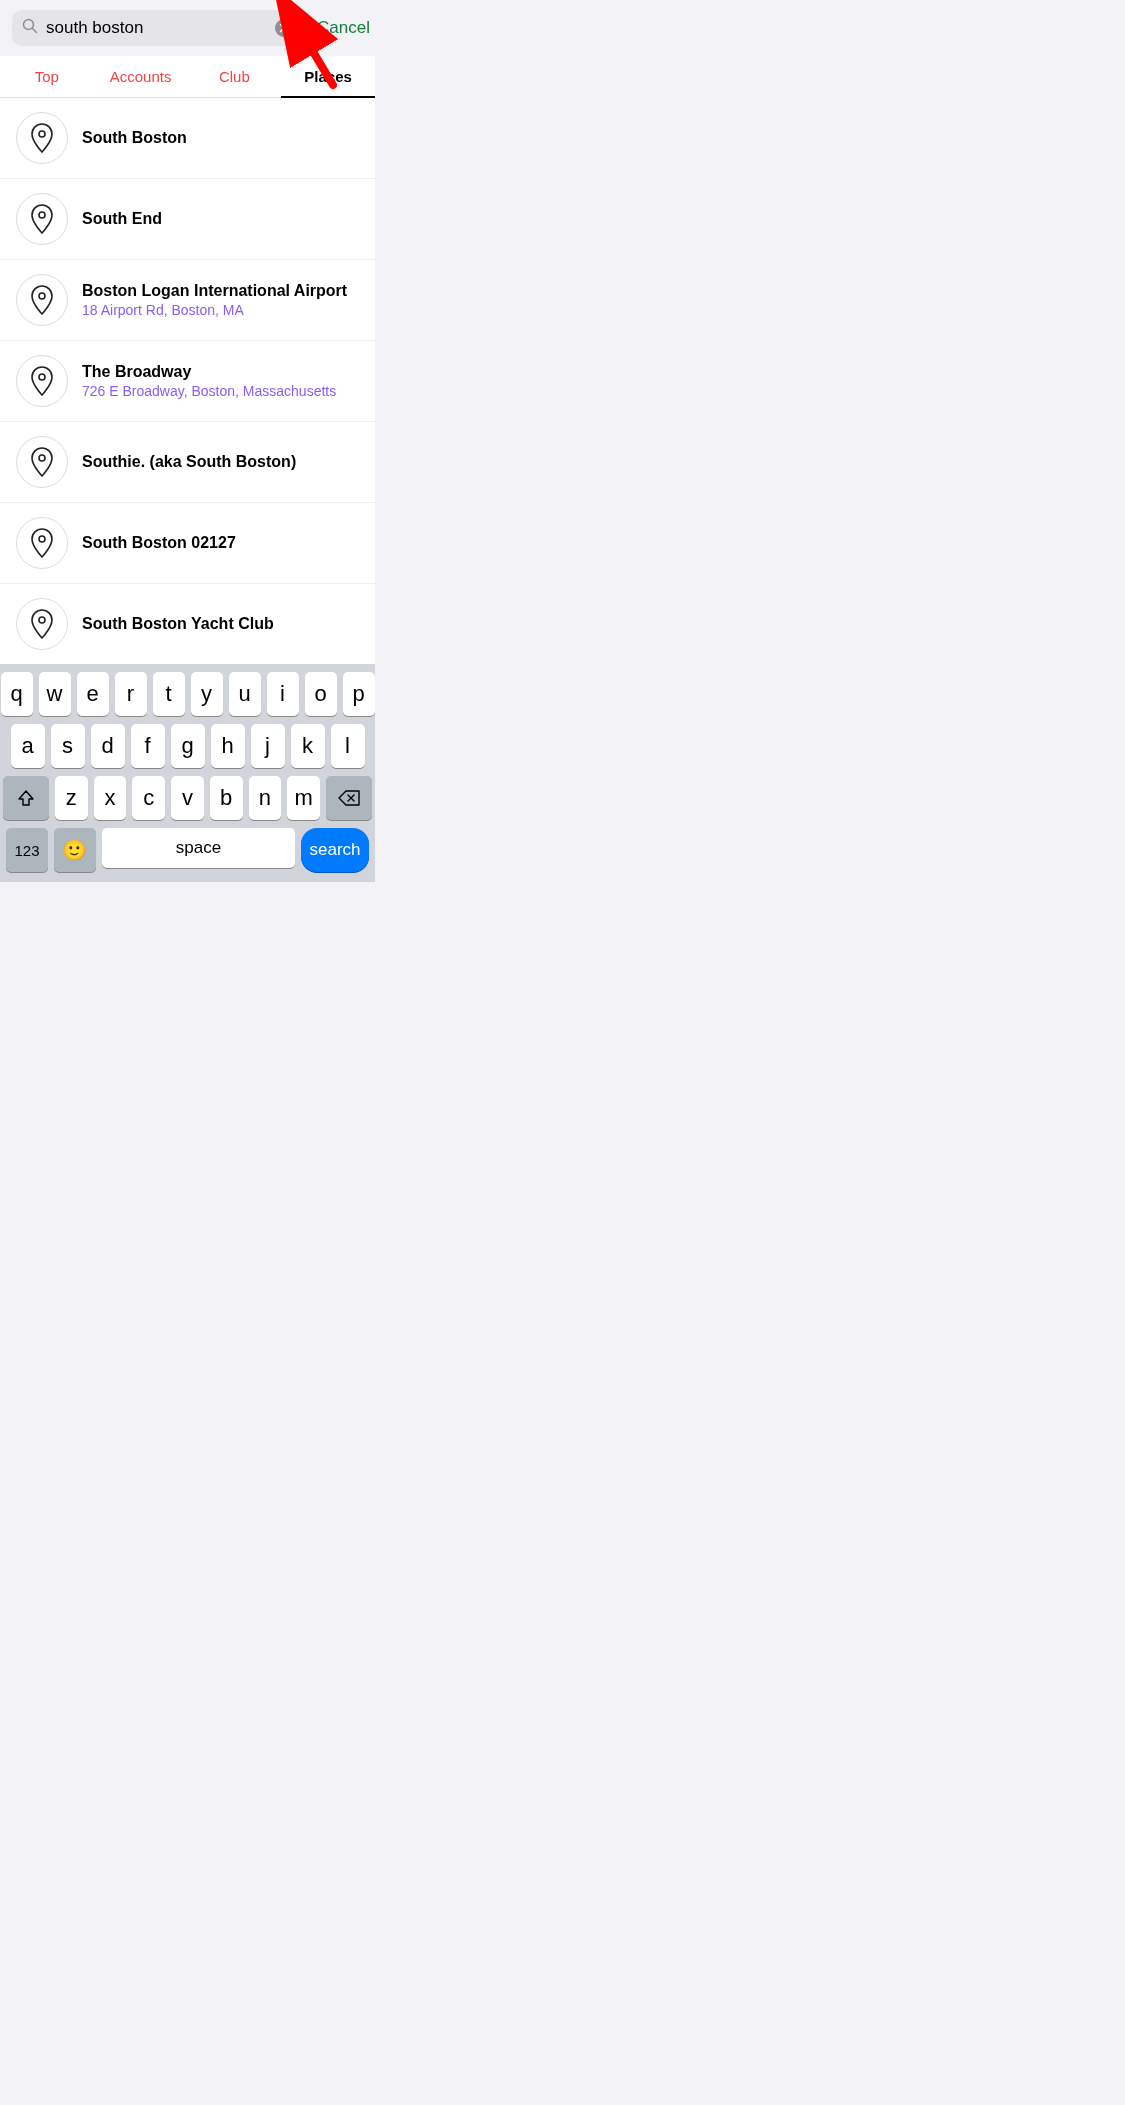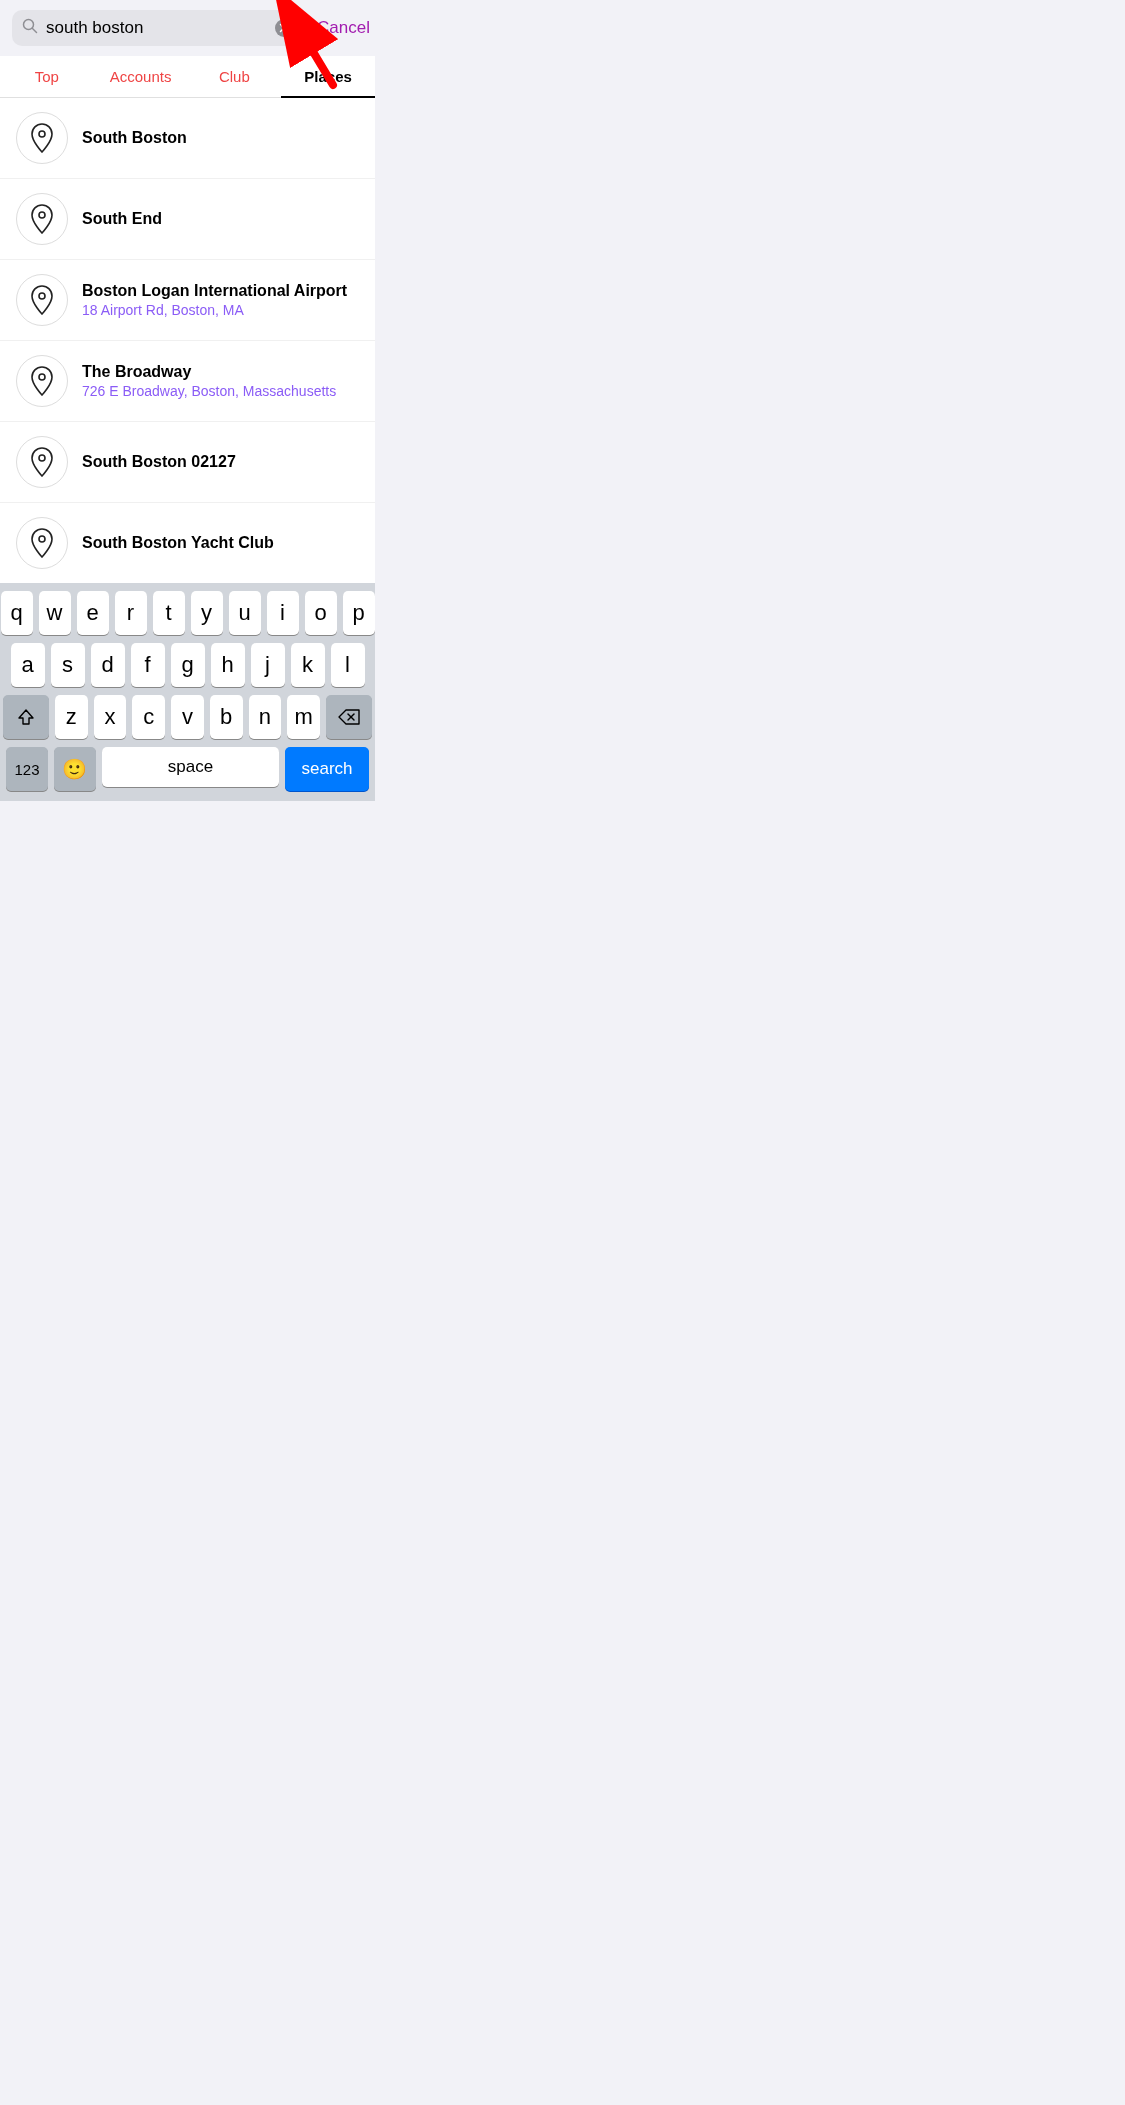--- a/index.html
+++ b/index.html
@@ -51,21 +51,21 @@
       align-items: center;
       justify-content: center;
       cursor: pointer;
       flex-shrink: 0;
     }
     .clear-btn svg { color: #fff; }
     .cancel-btn {
       background: none;
       border: none;
       font-size: 17px;
-      color: #a21caf;
+      color: #15803d;
       cursor: pointer;
       white-space: nowrap;
       padding: 0 4px;
     }
 
     
     .tabs {
       display: flex;
       background: #fff;
       border-bottom: 1px solid #e0e0e0;
@@ -219,23 +219,23 @@
       display: flex;
       align-items: center;
       justify-content: center;
       font-size: 17px;
       cursor: pointer;
       box-shadow: 0 1px 0 #888;
       color: #000000;
     }
     .key-search {
       background: #007aff;
-      border-radius: 5px;
+      border-radius: 16px;
       height: 44px;
-      width: 84px;
+      width: 68px;
       display: flex;
       align-items: center;
       justify-content: center;
       font-size: 17px;
       color: #fff;
       cursor: pointer;
       box-shadow: 0 1px 0 #0055cc;
       flex-shrink: 0;
     }
   </style>
@@ -334,20 +334,31 @@
         <path d="M13 1C7.48 1 3 5.48 3 11c0 7.5 10 18 10 18s10-10.5 10-18c0-5.52-4.48-10-10-10z" stroke="#222" stroke-width="1.6" fill="none"></path>
         <circle cx="13" cy="11" r="3" stroke="#222" stroke-width="1.6" fill="none"></circle>
       </svg>
     </div>
     <div class="result-text">
       <div class="result-title">The Broadway</div>
       <div class="result-subtitle">726 E Broadway, Boston, Massachusetts</div>
     </div>
   </div>
 
+  <div class="result-item">
+    <div class="place-icon-circle">
+      <svg width="26" height="30" viewBox="0 0 26 30" fill="none" xmlns="http://www.w3.org/2000/svg">
+        <path d="M13 1C7.48 1 3 5.48 3 11c0 7.5 10 18 10 18s10-10.5 10-18c0-5.52-4.48-10-10-10z" stroke="#222" stroke-width="1.6" fill="none"></path>
+        <circle cx="13" cy="11" r="3" stroke="#222" stroke-width="1.6" fill="none"></circle>
+      </svg>
+    </div>
+    <div class="result-text">
+      <div class="result-title">Southie.  (aka South Boston)</div>
+    </div>
+  </div>
 
   <div class="result-item">
     <div class="place-icon-circle">
       <svg width="26" height="30" viewBox="0 0 26 30" fill="none" xmlns="http://www.w3.org/2000/svg">
         <path d="M13 1C7.48 1 3 5.48 3 11c0 7.5 10 18 10 18s10-10.5 10-18c0-5.52-4.48-10-10-10z" stroke="#222" stroke-width="1.6" fill="none"></path>
         <circle cx="13" cy="11" r="3" stroke="#222" stroke-width="1.6" fill="none"></circle>
       </svg>
     </div>
     <div class="result-text">
       <div class="result-title">South Boston 02127</div>

